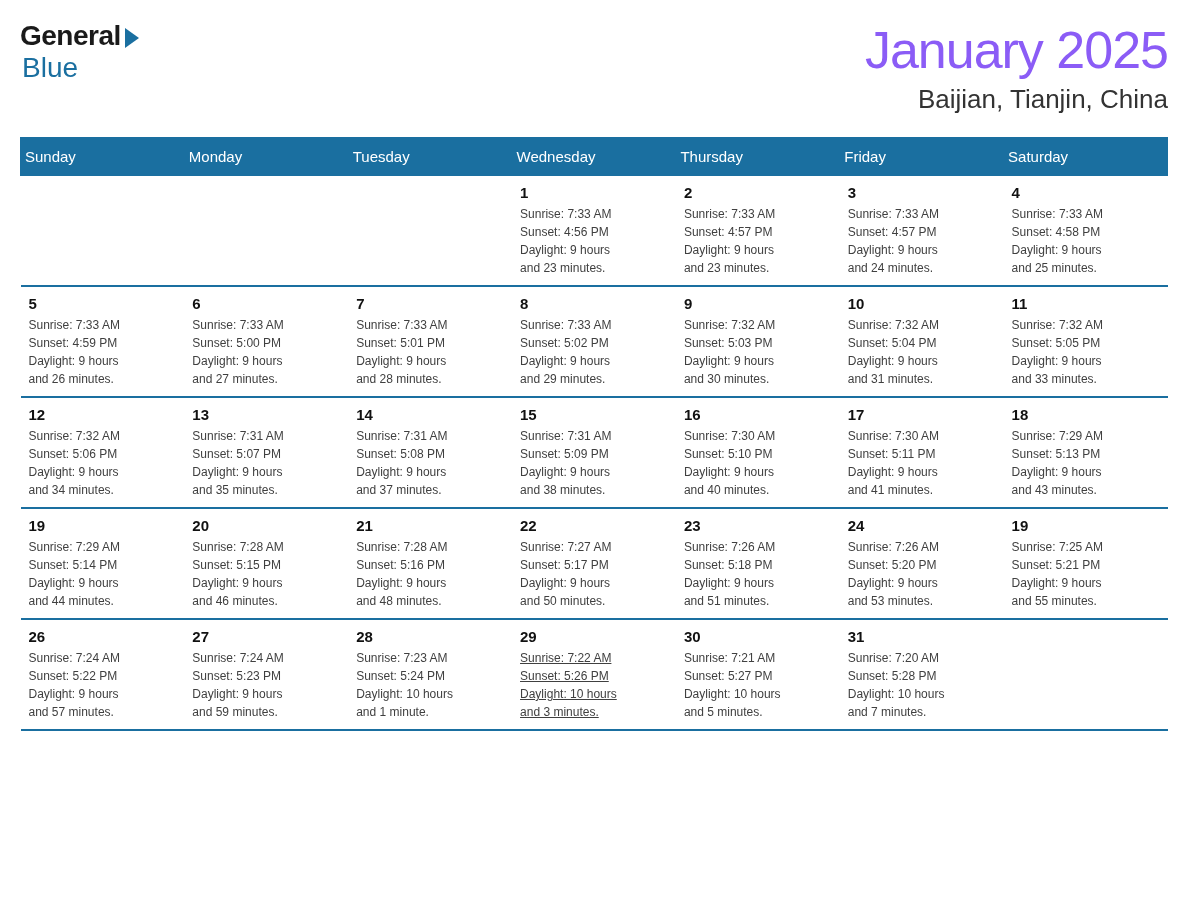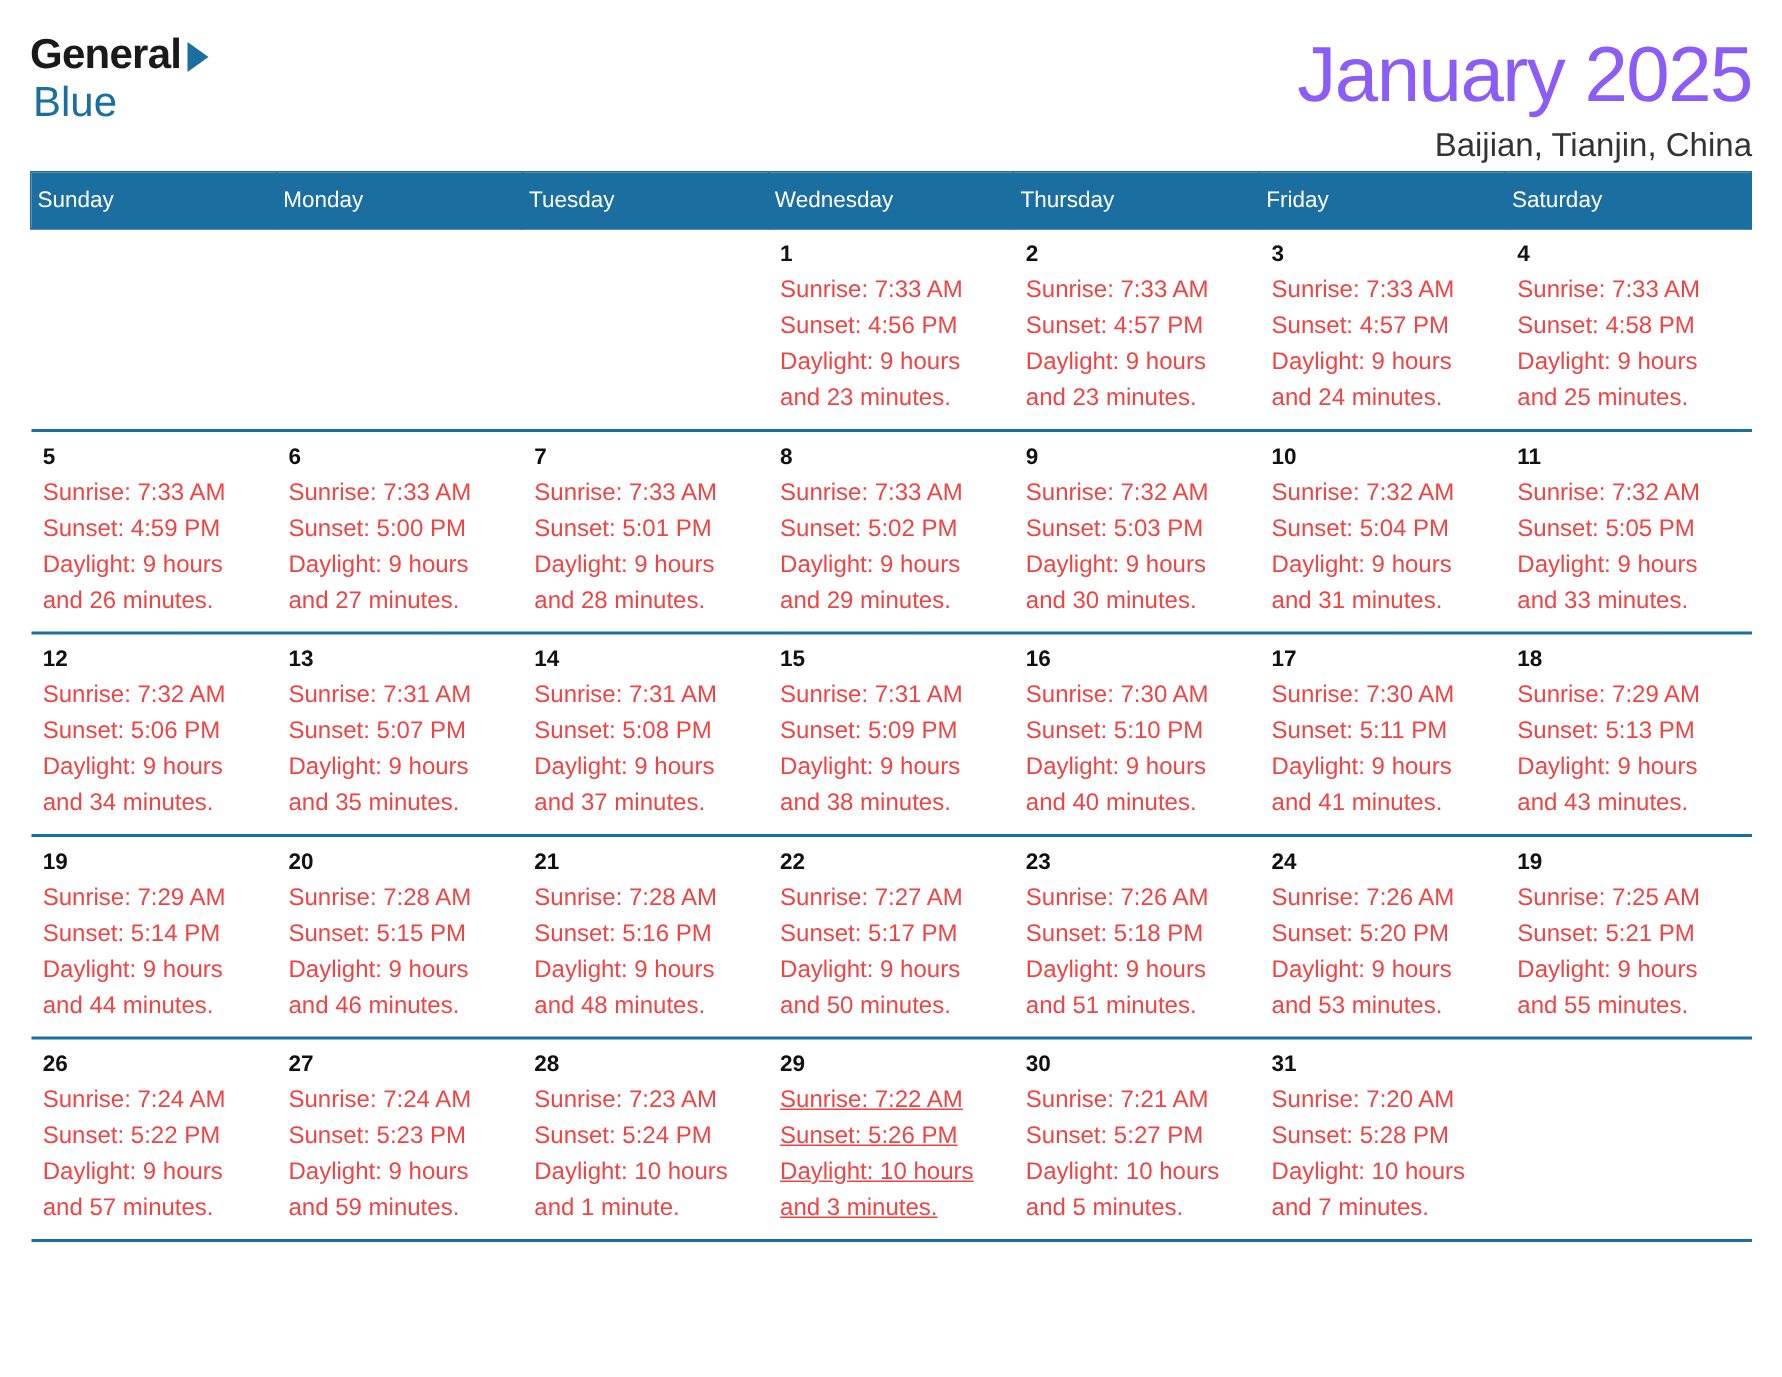--- a/index.html
+++ b/index.html
@@ -7,21 +7,21 @@
       font-family: Arial, sans-serif;
       background: #fff;
       padding: 20px;
       width: 1188px;
       min-height: 918px;
     }
     .header {
       display: flex;
       justify-content: space-between;
       align-items: flex-start;
-      margin-bottom: 4px;
+      margin-bottom: 22px;
     }
     .logo {
       display: flex;
       flex-direction: column;
       align-items: flex-start;
     }
     .logo-top {
       display: flex;
       align-items: center;
     }
@@ -49,21 +49,21 @@
     .title-section {
       text-align: right;
     }
     .calendar-title {
       font-size: 52px;
       font-weight: normal;
       color: #8b5cf6;
       letter-spacing: -1px;
     }
     .calendar-subtitle {
-      font-size: 22px;
+      font-size: 26px;
       color: #333;
       margin-top: 4px;
     }
     table {
       width: 100%;
       border-collapse: collapse;
       table-layout: fixed;
     }
     thead tr {
       background-color: #1a6fa0;
@@ -88,22 +88,22 @@
       height: 110px;
     }
     .day-number {
       font-size: 15px;
       font-weight: bold;
       color: #111;
       display: block;
       margin-bottom: 4px;
     }
     .day-info {
-      font-size: 16px;
-      color: #ef4444;
+      font-size: 12px;
+      color: #404040;
       line-height: 1.5;
     }
   </style>
 </head>
 <body>
 
 <div class="header">
   <div class="logo">
     <div class="logo-top">
       <span class="logo-general">General</span>

